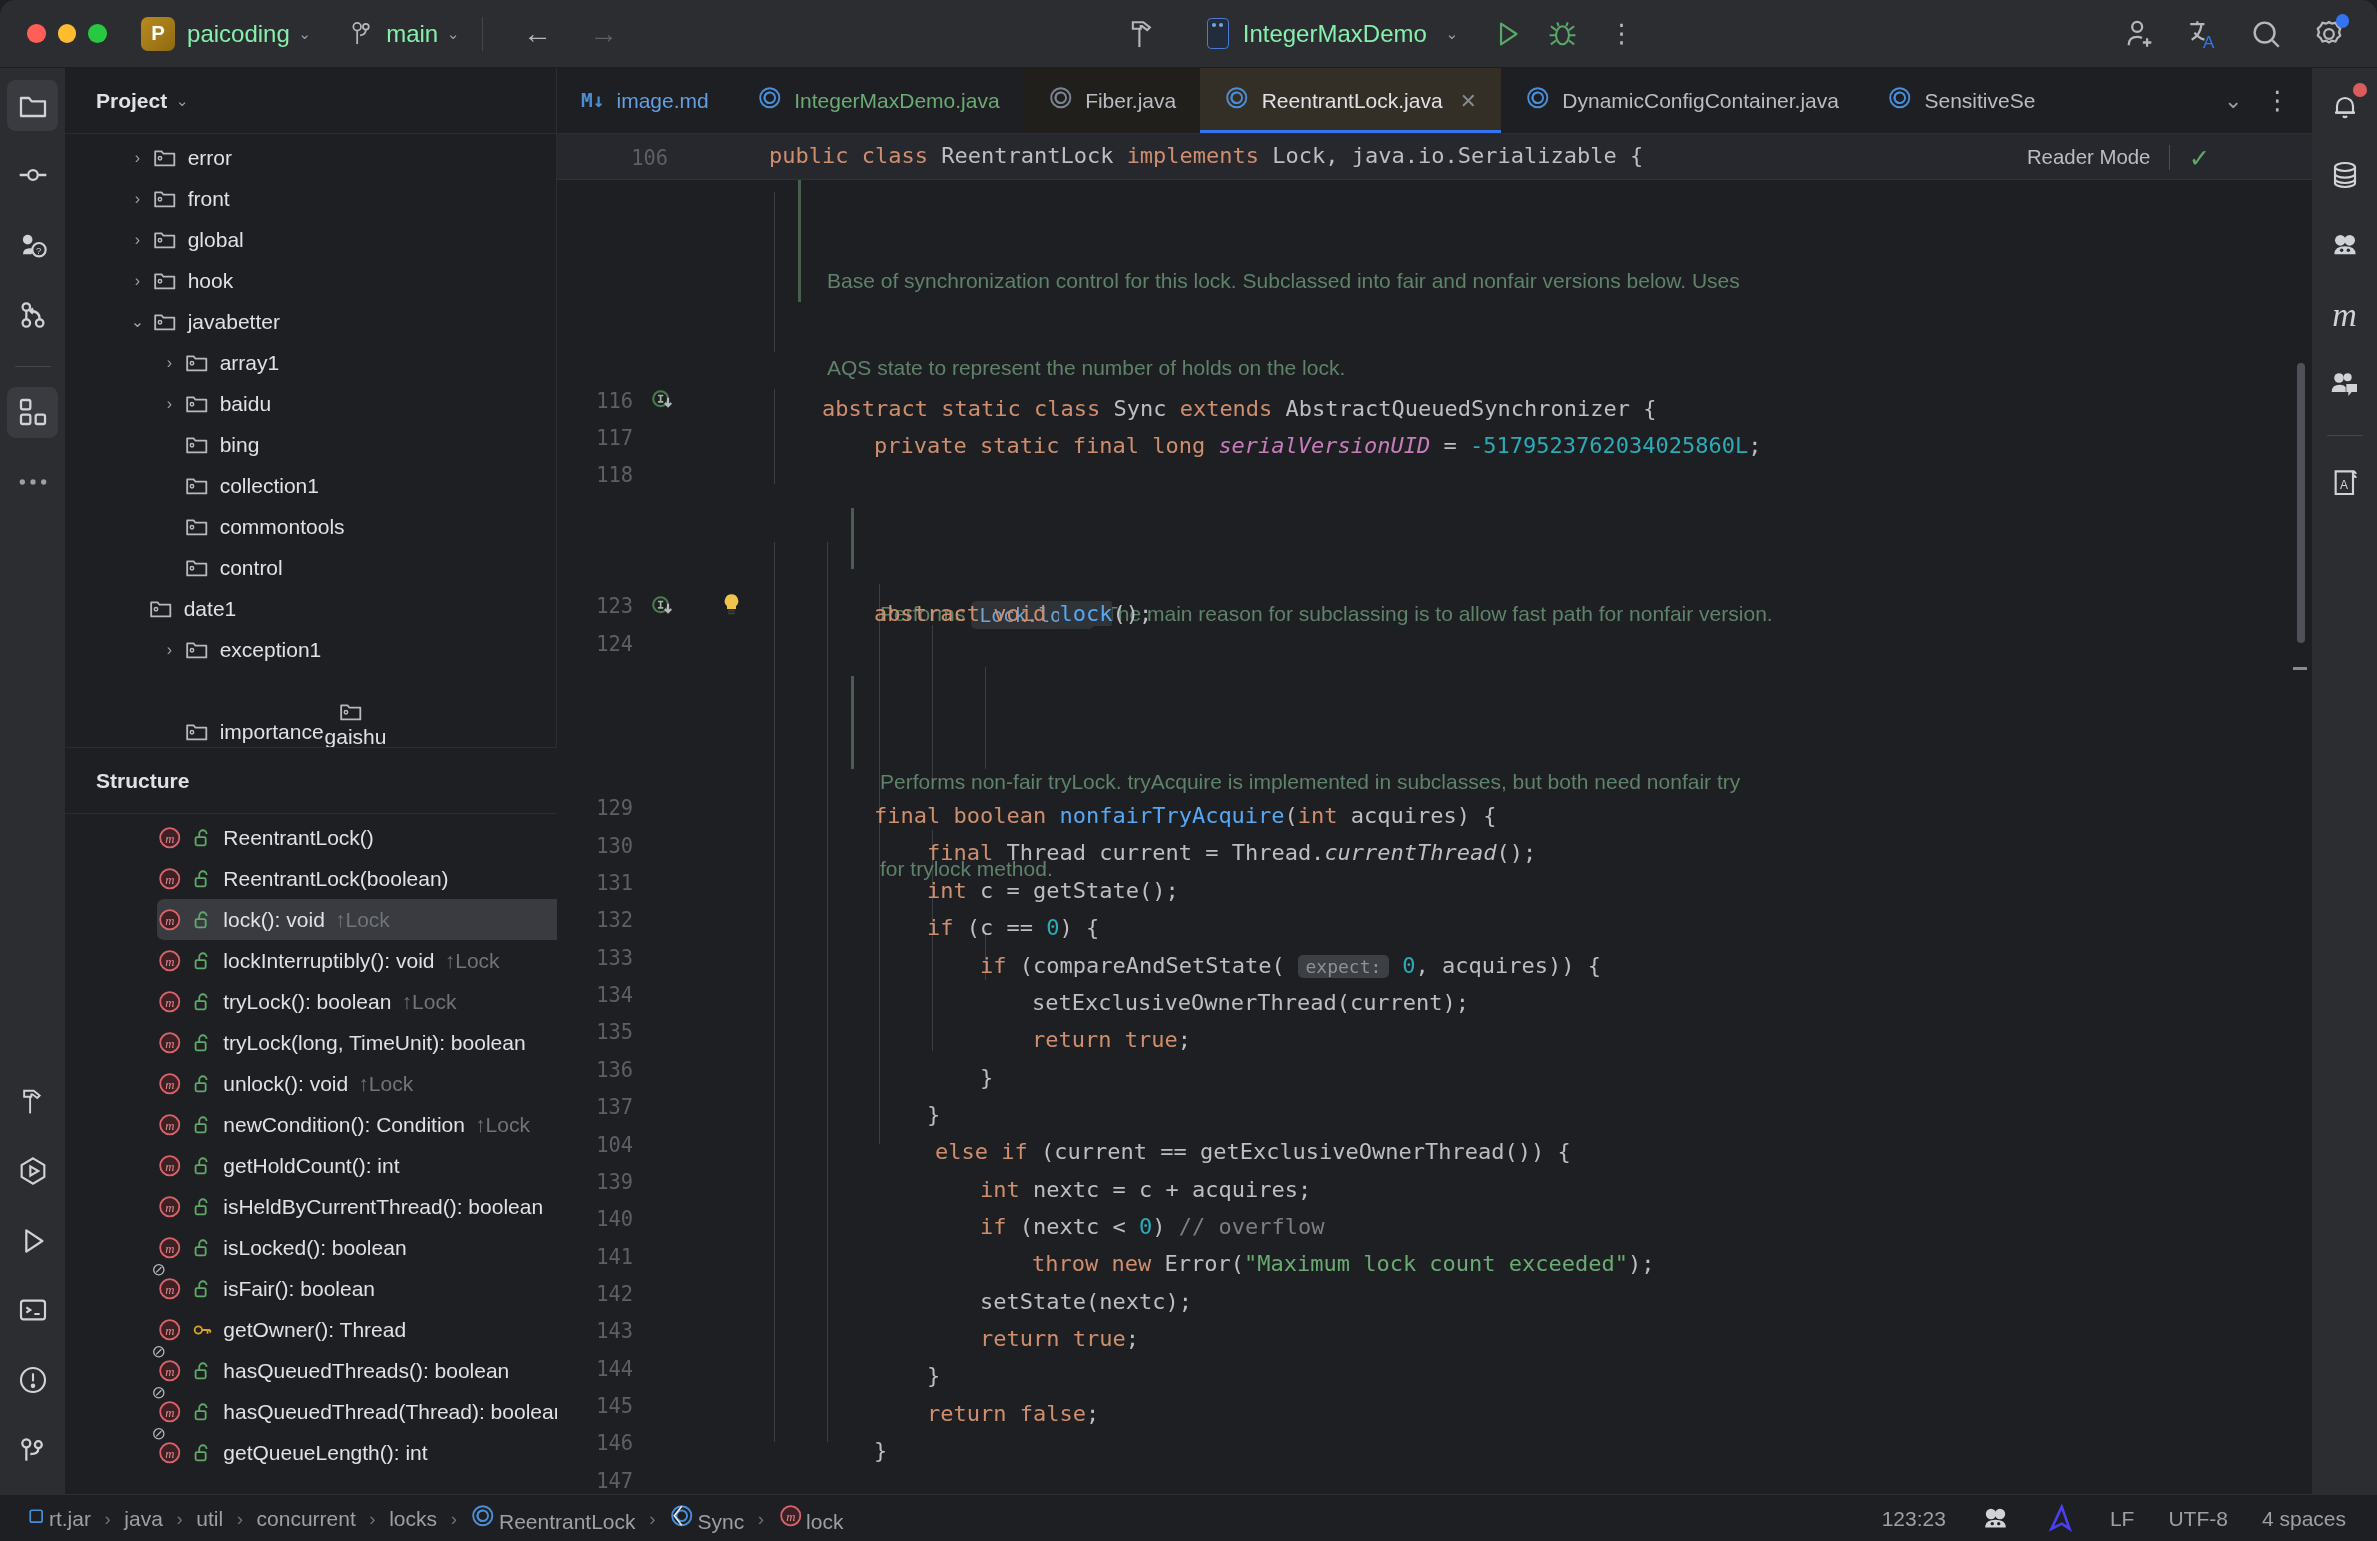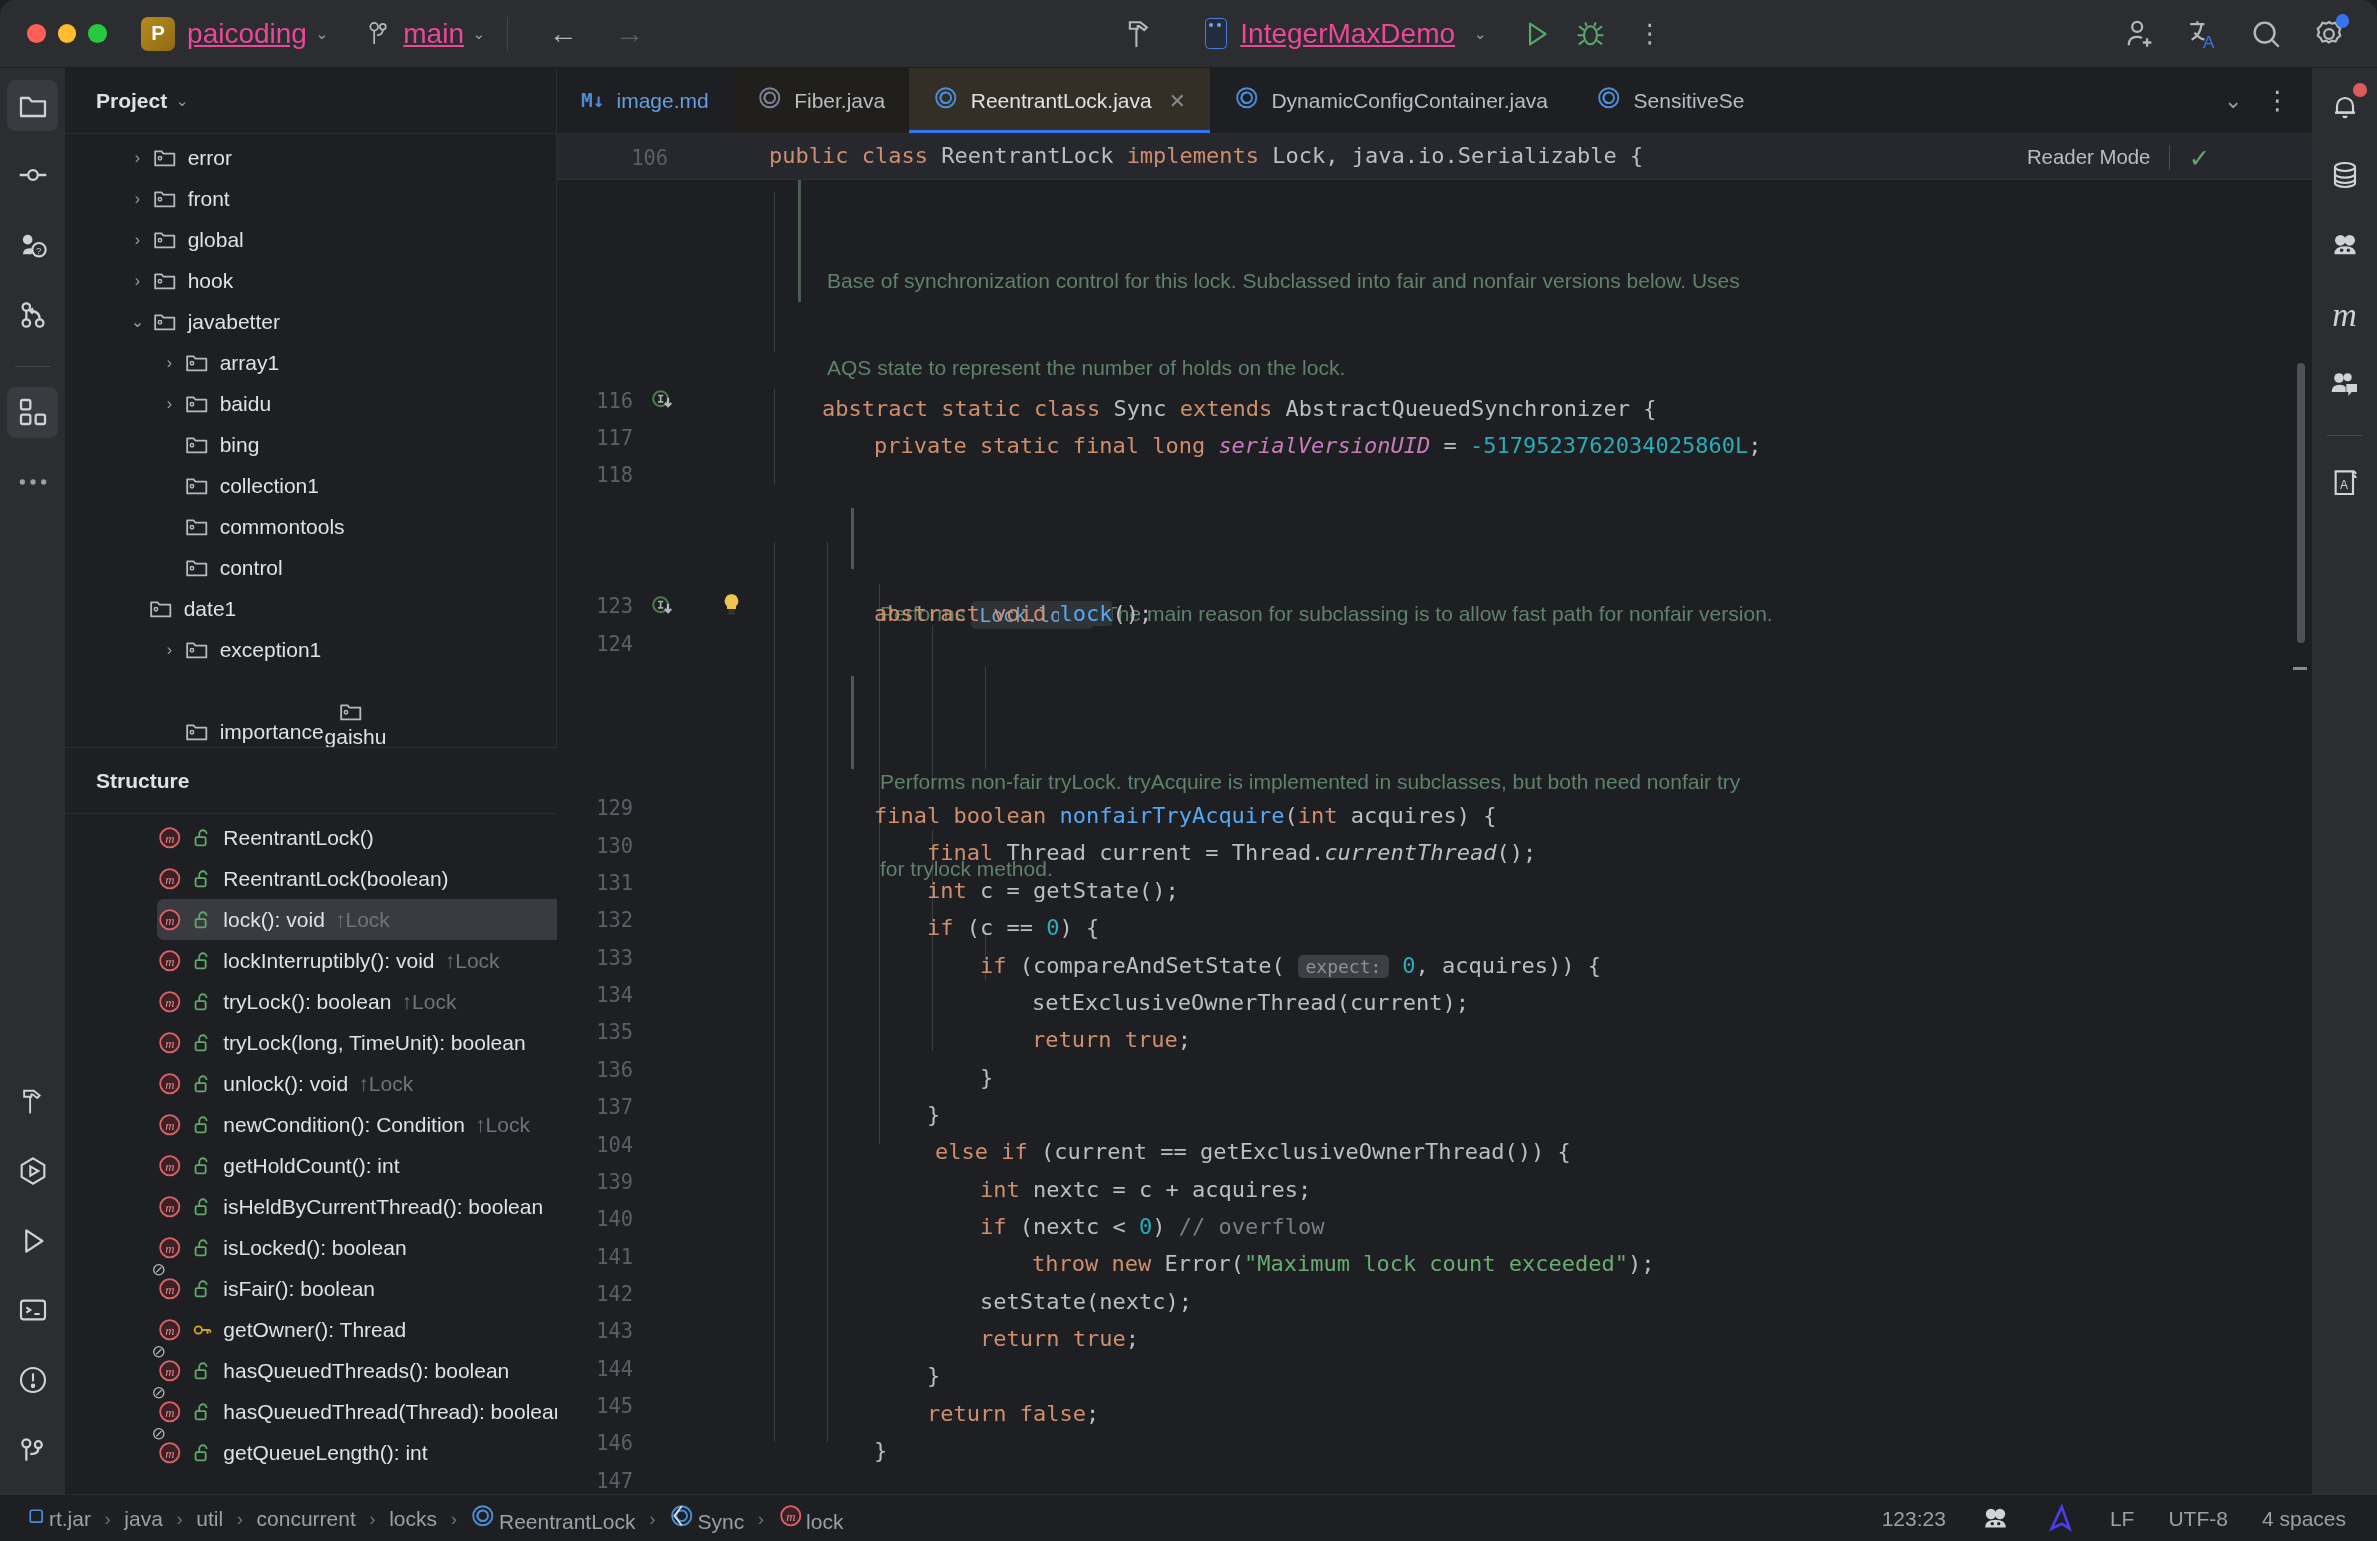--- a/index.html
+++ b/index.html
@@ -30,21 +30,21 @@
   .tl-yellow { background: #febc2e; }
   .tl-green { background: #28c840; }
 
   .proj-badge {
     width: 34px; height: 34px; border-radius: 6.8px;
     background: linear-gradient(135deg, #b98b1e, #8e6a12);
     color: #fff; font-size: 20.4px; font-weight: 700;
     display: flex; align-items: center; justify-content: center;
     margin-left: 34px;
   }
-  .tb-text { color: #ec4899; font-size: 28px; margin-left: 12px; white-space: nowrap; text-decoration: underline; }
+  .tb-text { color: #86efac; font-size: 24px; margin-left: 12px; white-space: nowrap; }
   .chev { color: #9ba0a6; font-size: 15.3px; margin-left: 8.5px; }
   .tb-item { display: flex; align-items: center; }
   .tb-sep { width: 0.8px; height: 34px; background: #43464c; margin: 0 22px; }
 
   .nav-arrow { color: #b4b8bd; font-size: 29px; margin: 0 18.7px; line-height: 1; }
   .nav-arrow.disabled { color: #5c6066; }
 
   .tb-center { display: flex; align-items: center; margin-left: auto; margin-right: auto; gap: 5.1px; }
   .tb-right { display: flex; align-items: center; gap: 29px; padding-right: 31px; }
   .ico { display: inline-flex; align-items: center; justify-content: center; }
@@ -959,20 +959,28 @@
         </div>
       </div>
   </div>
 
   <div class="editor-area">
 
     <div class="tabbar" id="tabbar">
       <div class="tab md">
           <span style="color:#4b8ed8;font-weight:700;font-size:19.5px;font-family:'DejaVu Sans Mono',monospace">M↓</span>
           <span>image.md</span>
+        </div>
+        <div class="tab green">
+          <span><svg width="25.5" height="25.5" viewBox="0 0 24 24">
+              <circle cx="12" cy="12" r="9" fill="none" stroke="#4b8ed8" stroke-width="1.8"></circle>
+              <circle cx="12" cy="12" r="5" fill="none" stroke="#4b8ed8" stroke-width="1.8"></circle>
+              <path d="M12 7 a5 5 0 0 0 0 10" fill="none" stroke="#4b8ed8" stroke-width="1.8"></path>
+            </svg></span>
+          <span>IntegerMaxDemo.java</span>
         </div>
         <div class="tab dim">
           <span><svg width="25.5" height="25.5" viewBox="0 0 24 24">
               <circle cx="12" cy="12" r="9" fill="none" stroke="#7b8494" stroke-width="1.8"></circle>
               <circle cx="12" cy="12" r="5" fill="none" stroke="#7b8494" stroke-width="1.8"></circle>
               <path d="M12 7 a5 5 0 0 0 0 10" fill="none" stroke="#7b8494" stroke-width="1.8"></path>
             </svg></span>
           <span>Fiber.java</span>
         </div>
         <div class="tab active">

